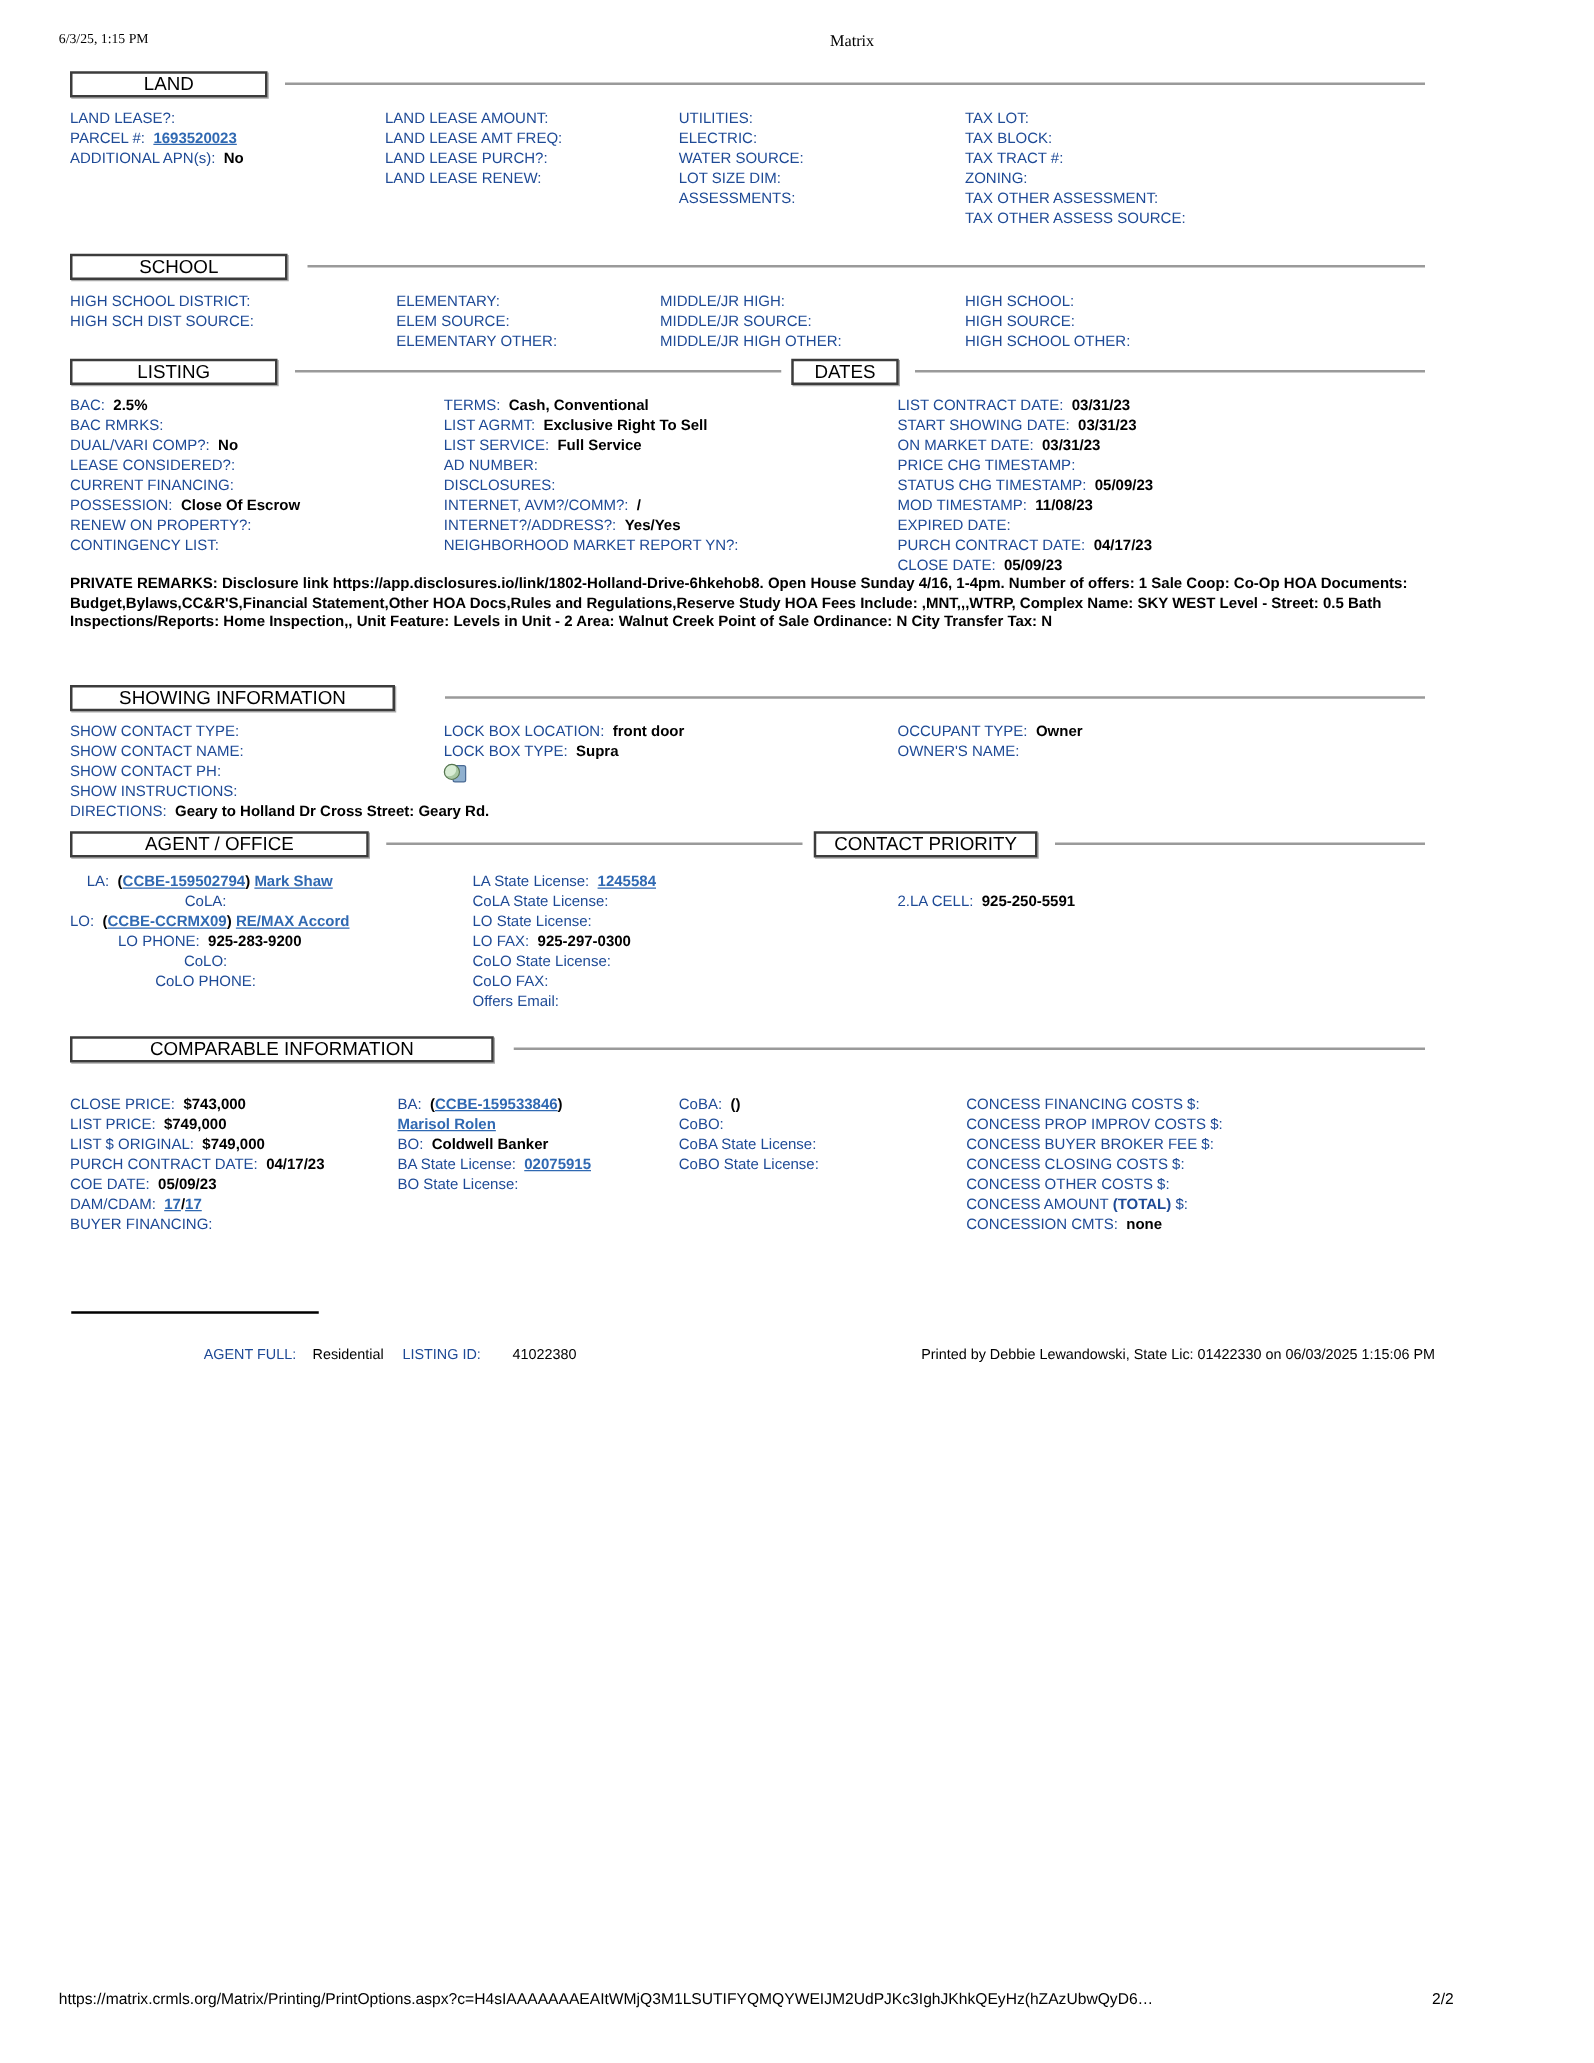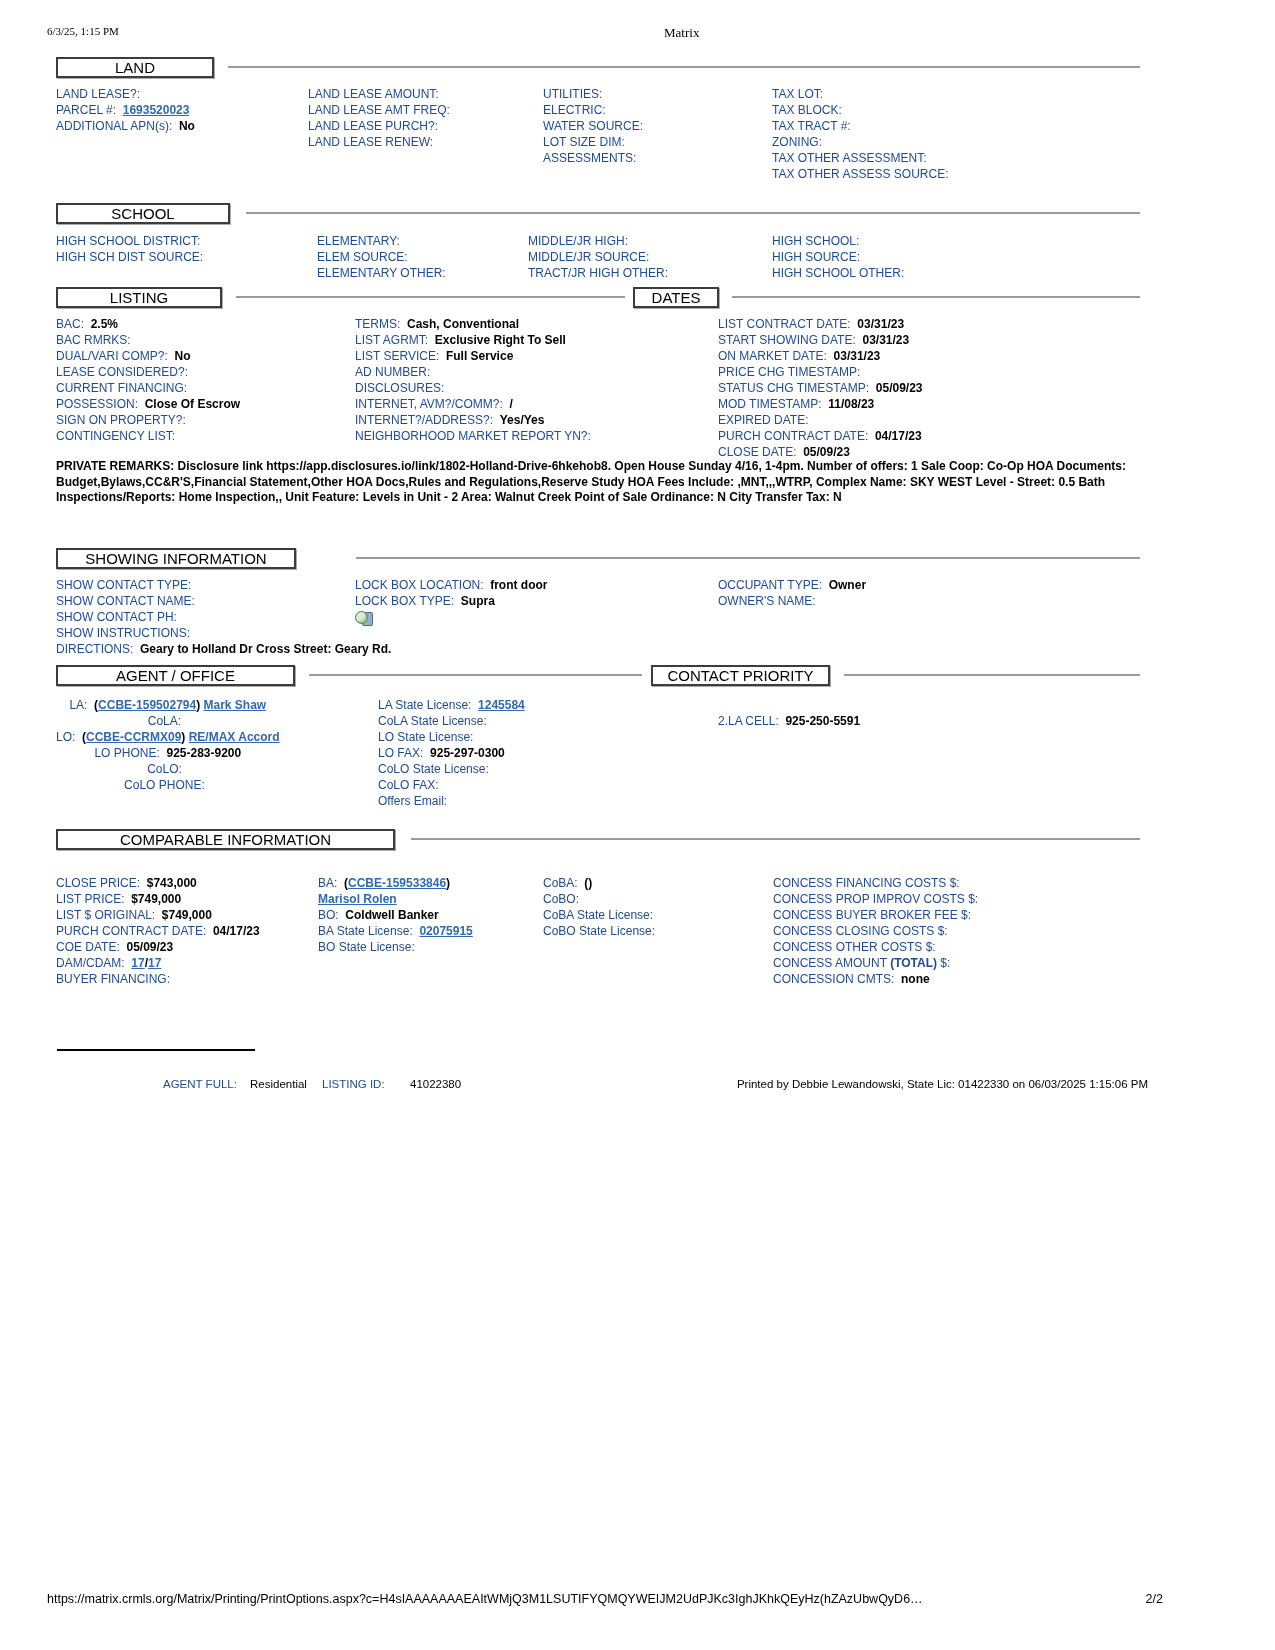--- a/index.html
+++ b/index.html
@@ -30,21 +30,21 @@
   .sec-hdr{position:relative;height:21px;}
   .hbox{
     position:absolute;top:0;height:21px;border:2px solid #3c3c3c;background:#fff;
     text-align:center;font-size:15px;line-height:17px;color:#000;box-shadow:1px 1px 0 #aaa;
   }
   .hline{position:absolute;top:9px;height:2px;background:var(--rule);}
   #sec-land .hbox{left:0;width:158px;}       #sec-land .hline{left:172px;right:0;}
   #sec-school .hbox{left:0;width:174px;}     #sec-school .hline{left:190px;right:0;}
   #sec-listing .hbox.b1{left:0;width:166px;} #sec-listing .hline.l1{left:180px;width:389px;}
   #sec-listing .hbox.b2{left:577px;width:86px;} #sec-listing .hline.l2{left:676px;right:0;}
-  #sec-showing .hbox{left:0;width:240px;}    #sec-showing .hline{left:300px;right:0;}
+  #sec-showing .hbox{left:0;width:260px;}    #sec-showing .hline{left:300px;right:0;}
   #sec-agent .hbox.b1{left:0;width:239px;}   #sec-agent .hline.l1{left:253px;width:333px;}
   #sec-agent .hbox.b2{left:595px;width:179px;} #sec-agent .hline.l2{left:788px;right:0;}
   #sec-comparable .hbox{left:0;width:339px;} #sec-comparable .hline{left:355px;right:0;}
   
   .sec-body{position:relative;}
   #sec-land .sec-body{margin-top:8px;}
   #sec-school .sec-body{margin-top:9px;}
   #sec-listing .sec-body{margin-top:8px;}
   #sec-showing .sec-body{margin-top:8px;}
   #sec-agent .sec-body{margin-top:11px;}
@@ -132,21 +132,21 @@
           <div class="field"><span class="lbl">HIGH SCH DIST SOURCE:</span>  </div>
         </div>
         <div class="col c2">
           <div class="field"><span class="lbl">ELEMENTARY:</span>  </div>
           <div class="field"><span class="lbl">ELEM SOURCE:</span>  </div>
           <div class="field"><span class="lbl">ELEMENTARY OTHER:</span>  </div>
         </div>
         <div class="col c3">
           <div class="field"><span class="lbl">MIDDLE/JR HIGH:</span>  </div>
           <div class="field"><span class="lbl">MIDDLE/JR SOURCE:</span>  </div>
-          <div class="field"><span class="lbl">TRACT/JR HIGH OTHER:</span>  </div>
+          <div class="field"><span class="lbl">MIDDLE/JR HIGH OTHER:</span>  </div>
         </div>
         <div class="col c4">
           <div class="field"><span class="lbl">HIGH SCHOOL:</span>  </div>
           <div class="field"><span class="lbl">HIGH SOURCE:</span>  </div>
           <div class="field"><span class="lbl">HIGH SCHOOL OTHER:</span>  </div>
         </div>
       </div>
   </div>
 
   <div class="sec" id="sec-listing">
@@ -157,21 +157,21 @@
       <div class="hline l2"></div>
     </div>
     <div class="sec-body">
         <div class="col c1">
           <div class="field"><span class="lbl">BAC:</span>  <span class="val">2.5%</span></div>
           <div class="field"><span class="lbl">BAC RMRKS:</span>  </div>
           <div class="field"><span class="lbl">DUAL/VARI COMP?:</span>  <span class="val">No</span></div>
           <div class="field"><span class="lbl">LEASE CONSIDERED?:</span>  </div>
           <div class="field"><span class="lbl">CURRENT FINANCING:</span>  </div>
           <div class="field"><span class="lbl">POSSESSION:</span>  <span class="val">Close Of Escrow</span></div>
-          <div class="field"><span class="lbl">SIGN ON PROPERTY?:</span>  </div>
+          <div class="field"><span class="lbl">RENEW ON PROPERTY?:</span>  </div>
           <div class="field"><span class="lbl">CONTINGENCY LIST:</span>  </div>
         </div>
         <div class="col c2">
           <div class="field"><span class="lbl">TERMS:</span>  <span class="val">Cash, Conventional</span></div>
           <div class="field"><span class="lbl">LIST AGRMT:</span>  <span class="val">Exclusive Right To Sell</span></div>
           <div class="field"><span class="lbl">LIST SERVICE:</span>  <span class="val">Full Service</span></div>
           <div class="field"><span class="lbl">AD NUMBER:</span>  </div>
           <div class="field"><span class="lbl">DISCLOSURES:</span>  </div>
           <div class="field"><span class="lbl">INTERNET, AVM?/COMM?:</span>  <span class="val">/</span></div>
           <div class="field"><span class="lbl">INTERNET?/ADDRESS?:</span>  <span class="val">Yes/Yes</span></div>

